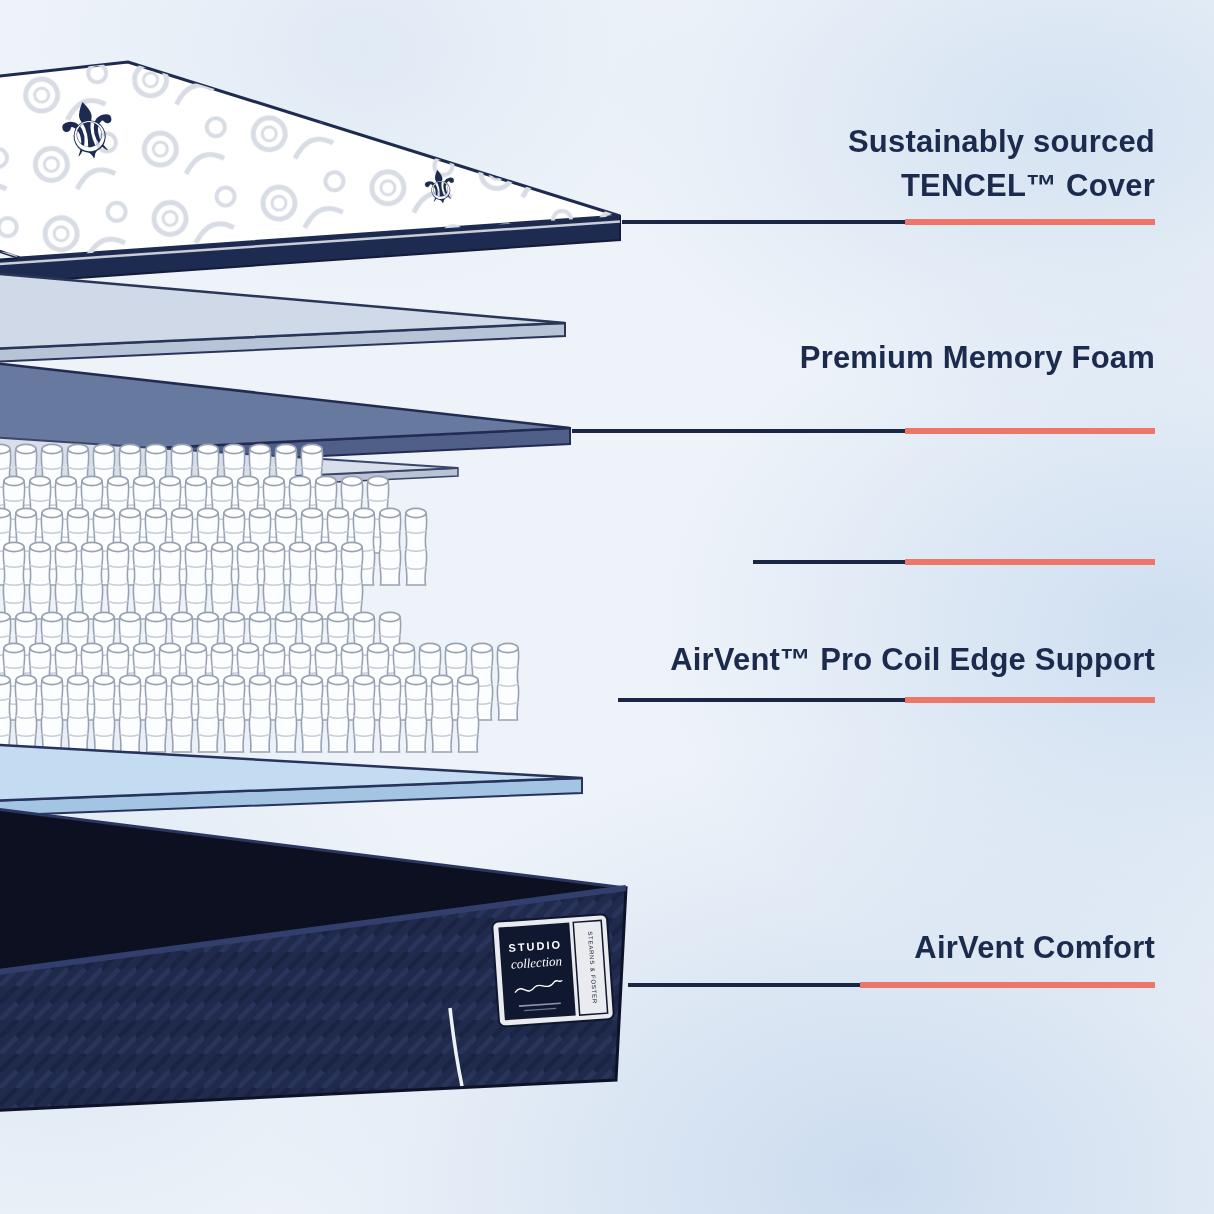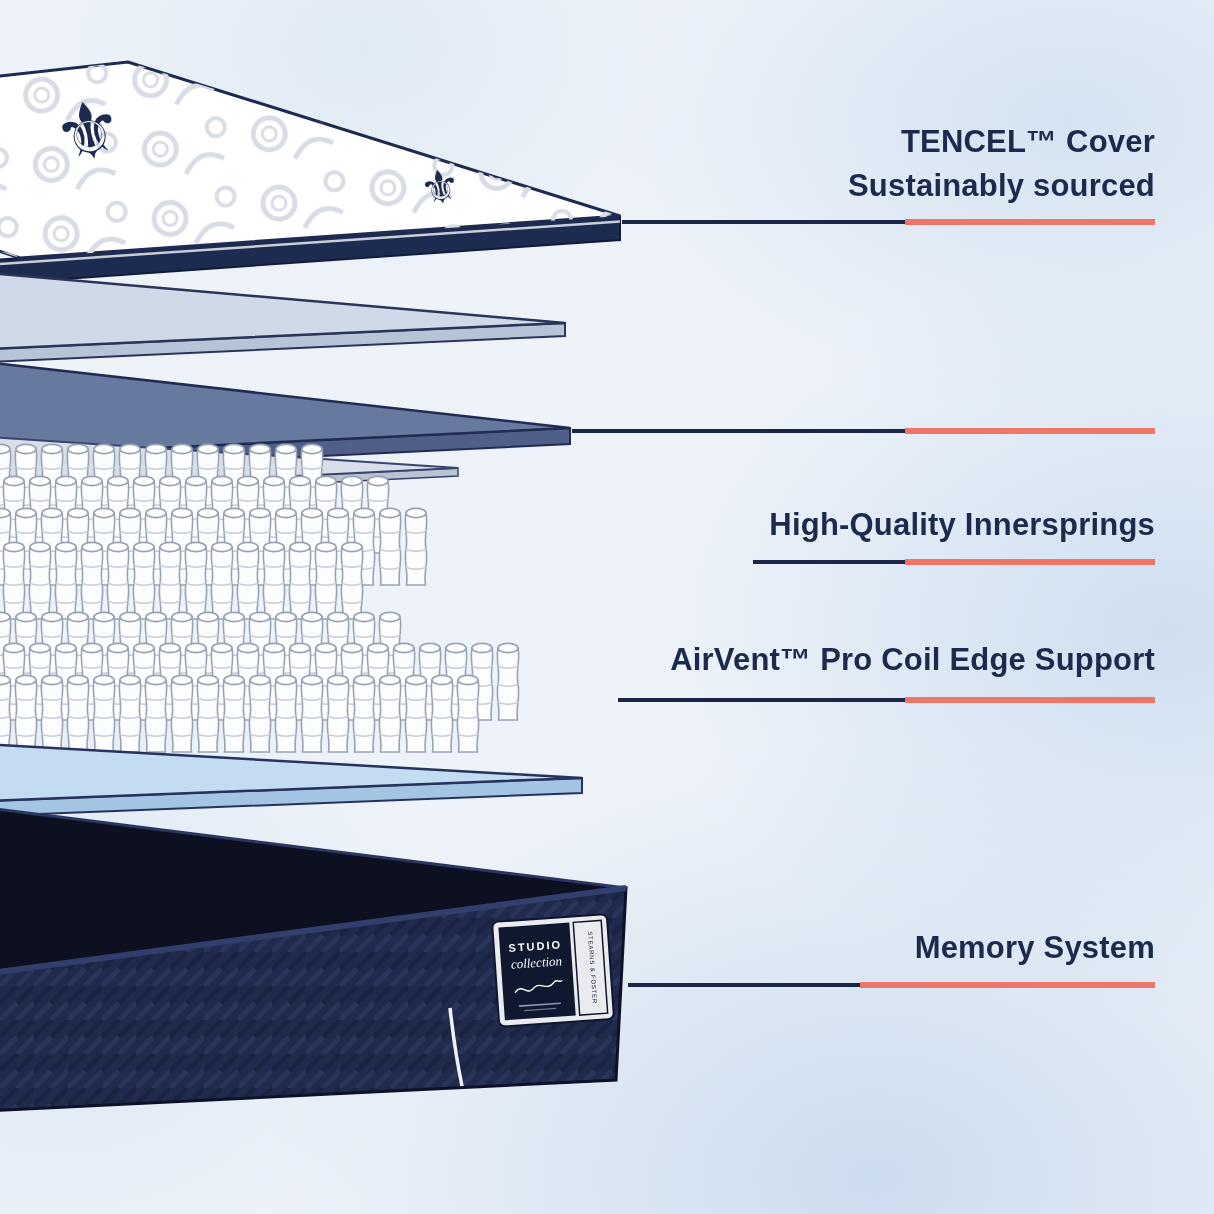--- a/index.html
+++ b/index.html
@@ -221,52 +221,50 @@
         <text x="41.5" y="48" text-anchor="middle" font-size="13" font-style="italic" fill="#ffffff" font-family="Liberation Serif, serif">collection</text>
         <path d="M 18,72 C 26,62 30,78 38,68 C 44,62 50,74 58,64 C 61,61 64,66 66,63" stroke="#ffffff" stroke-width="1.3" fill="none"></path>
         <rect x="21" y="85" width="42" height="1.6" fill="#8b93ad"></rect>
         <rect x="26" y="90" width="32" height="1.2" fill="#6b7492"></rect>
         <text transform="translate(95,52.5) rotate(90)" text-anchor="middle" font-size="6" letter-spacing="0.8" fill="#10182f" font-family="Liberation Sans, sans-serif">STEARNS &amp; FOSTER</text>
       </g>
     </g>
   </svg>
 
   <div class="callout-text" style="top:120px">
+    <span>Sustainably sourced</span>
     <span>TENCEL™ Cover</span>
-    <span>Sustainably sourced</span>
   </div>
   <div class="callout-line" style="left:622px;top:219px;width:533px">
     <div class="seg-navy"></div>
     <div class="seg-coral"></div>
   </div>
 
   <div class="callout-text" style="top:336px">
+    <span>Premium Memory Foam</span>
   </div>
   <div class="callout-line" style="left:572px;top:428px;width:583px">
     <div class="seg-navy"></div>
     <div class="seg-coral"></div>
   </div>
 
-  <div class="callout-text" style="top:503px">
-    <span>High-Quality Innersprings</span>
-  </div>
   <div class="callout-line" style="left:753px;top:559px;width:402px">
     <div class="seg-navy"></div>
     <div class="seg-coral"></div>
   </div>
 
   <div class="callout-text" style="top:638px">
     <span>AirVent™ Pro Coil Edge Support</span>
   </div>
   <div class="callout-line" style="left:618px;top:697px;width:537px">
     <div class="seg-navy"></div>
     <div class="seg-coral"></div>
   </div>
 
   <div class="callout-text" style="top:926px">
-    <span>Memory System</span>
+    <span>AirVent Comfort</span>
   </div>
   <div class="callout-line" style="left:628px;top:982px;width:527px">
     <div class="seg-navy"></div>
     <div class="seg-coral" style="width:295px"></div>
   </div>
 
 </div>
 
 </body></html>

